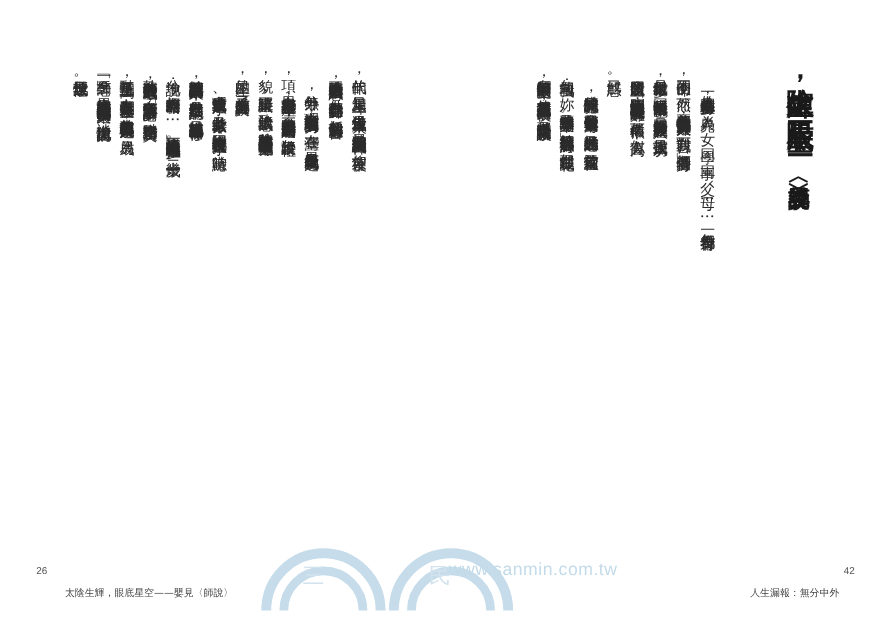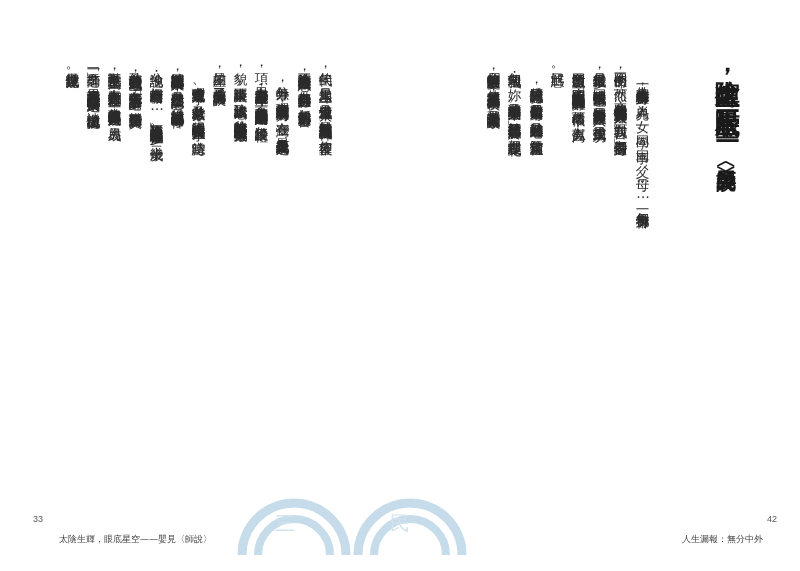--- a/index.html
+++ b/index.html
@@ -71,28 +71,29 @@
   <div class="col" style="left:233px;">貌，談時事太正經，談政治太敏感，此時被詬病為「人類怎麼可能僅以十二種類型概分」</div>
   <div class="col" style="left:212px;">的星座，成了安全又有趣的談資。</div>
   <div class="col" style="left:191px;">　中式命理常見選項有八字、卜卦及紫微斗數，記得國中時有位室友擅長八字，當時總</div>
   <div class="col" style="left:170px;">纏著她試圖窺探自己的未來，內容是什麼已然記不清，只記得她摸著自己的下巴神秘兮</div>
   <div class="col" style="left:149px;">兮地說：「好有趣的命格啊……」這樣浪擲光陰如今想起也算是一種年少輕狂。二十幾歲</div>
   <div class="col" style="left:128px;">的自己著迷於各式的中式命理，在各方管道下拜訪過不少「老師」，指點迷津所費不貲，</div>
   <div class="col" style="left:107px;">動輒上千甚至上萬，在奉上無數封潤金後，也曾幻想著自己有朝一日轉換跑道，成為另</div>
   <div class="col" style="left:86px;">一種「老師」？畢竟課本裡的知識大多在大考當天畢其功於一役便榮退，淡出記憶後與前</div>
   <div class="col" style="left:65px;">世記憶便無二致。</div>
 
-  <div class="folio" style="left:33px; top:514px;">33</div>
+  <div class="folio" style="left:33px; top:514px;">26</div>
   <div class="running" style="left:33px; top:533px;margin-left:26px;">太陰生輝，眼底星空——嬰見〈師說〉</div>
 </div>
 
 <div class="watermark">
   <svg width="240" height="100" viewBox="0 0 240 100" style="position:absolute; left:232px; top:465px;">
     <g fill="none" stroke="#c6dcea" stroke-linecap="butt">
       <path d="M10 90 A52 52 0 0 1 114 90" stroke-width="9"></path>
       <path d="M26 90 A36 36 0 0 1 98 90" stroke-width="8"></path>
       <path d="M126 90 A52 52 0 0 1 230 90" stroke-width="9"></path>
       <path d="M142 90 A36 36 0 0 1 214 90" stroke-width="8"></path>
     </g>
   </svg>
   <div class="wm-text" style="left:275px; top:510px; font-size:20px; color:#d2e3ee;">三</div>
   <div class="wm-text" style="left:390px; top:510px; font-size:20px; color:#d2e3ee;">民</div>
+  <div class="wm-url" style="left:408px; top:492px; font-size:16px; margin-top:18px; letter-spacing:0.5px;">www.sanmin.com.tw</div>
 </div>
 
 </body></html>

